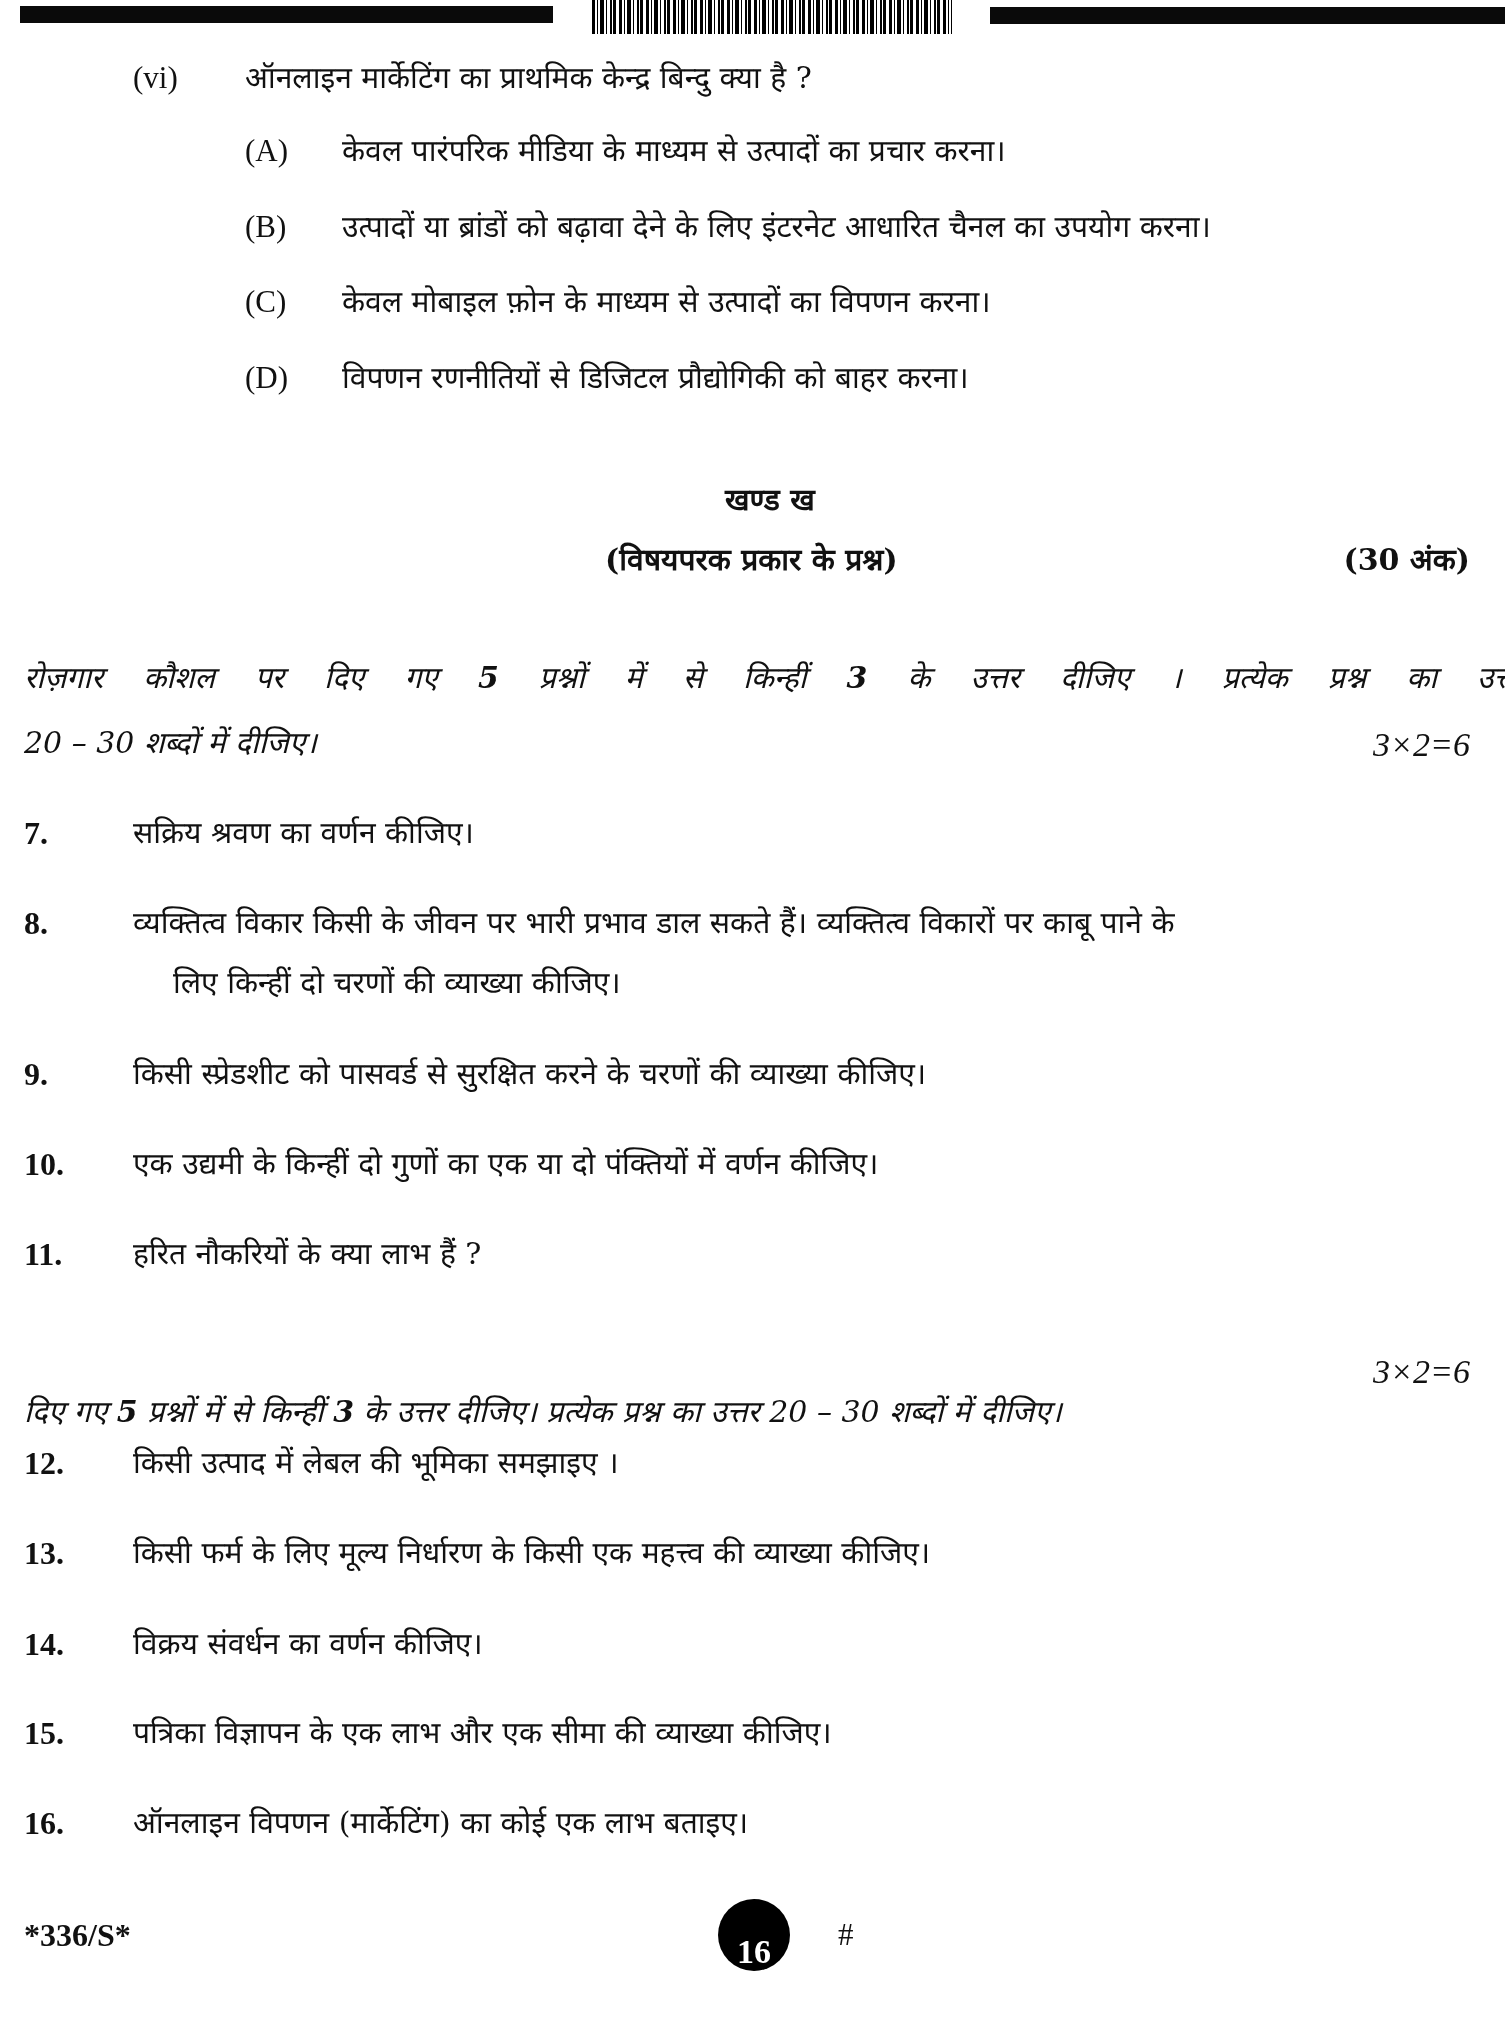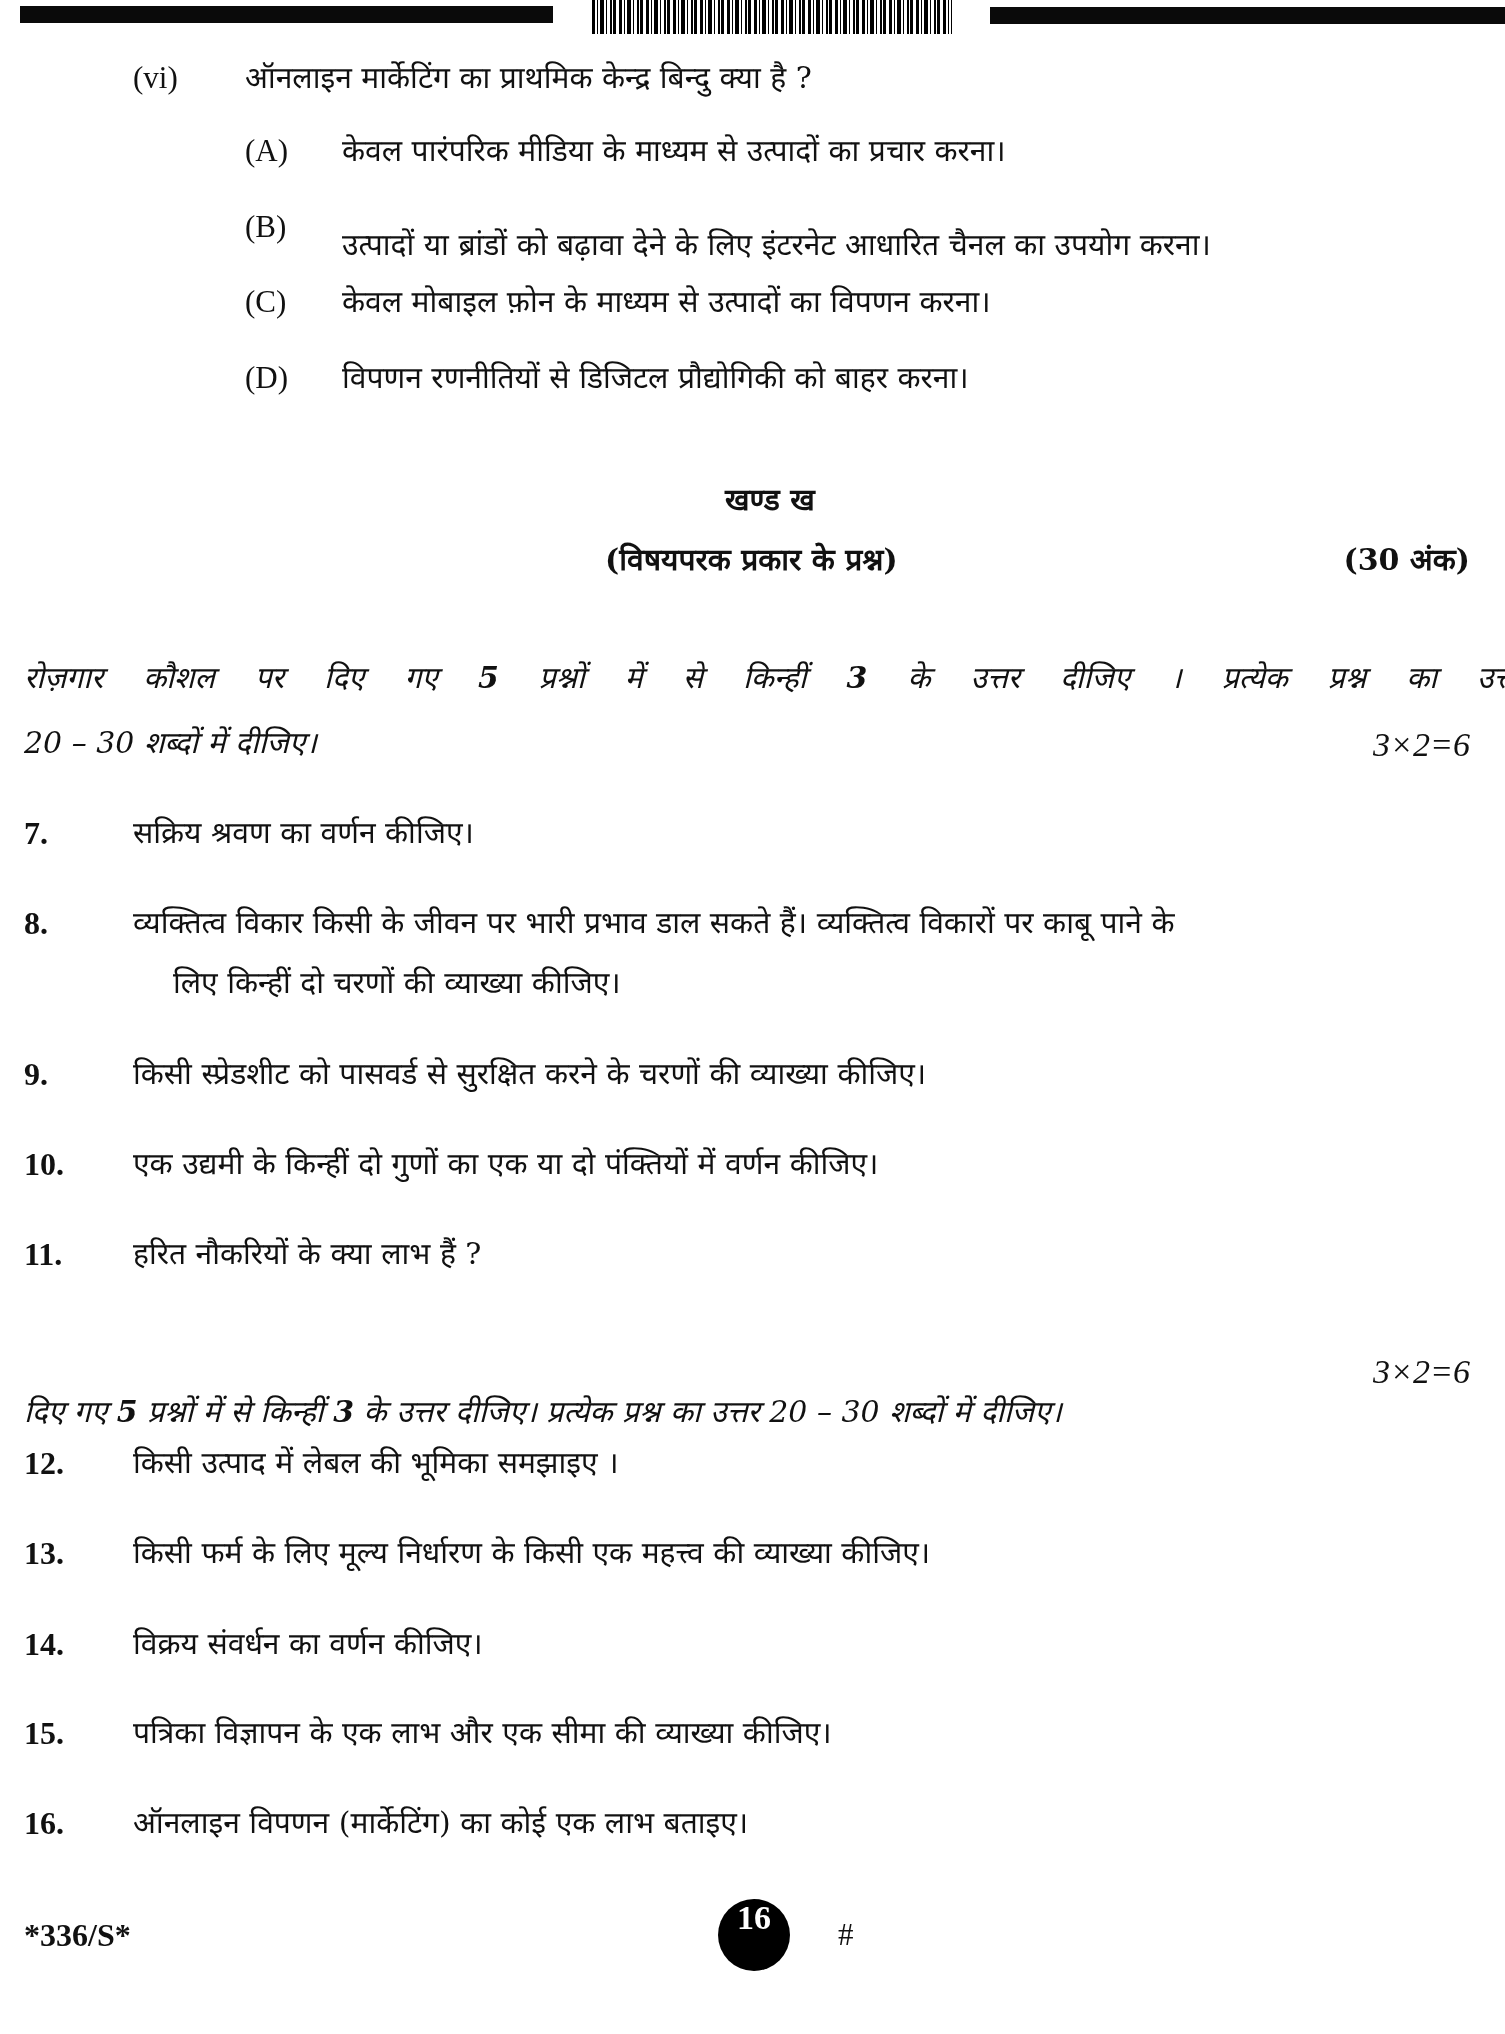--- a/index.html
+++ b/index.html
@@ -12,39 +12,39 @@
                #000 0 3px, #fff 3px 5px, #000 5px 6px, #fff 6px 8px,
                #000 8px 12px, #fff 12px 14px, #000 14px 15px, #fff 15px 18px,
                #000 18px 20px, #fff 20px 21px, #000 21px 24px, #fff 24px 27px); }
   .hi { font-size: 30px; line-height: 40px; }
   .lbl { font-family: "Liberation Serif", "DejaVu Serif", serif; font-size: 31px; line-height: 40px; }
   .qnum { font-family: "Liberation Serif", "DejaVu Serif", serif; font-weight: bold; font-size: 32px; line-height: 40px; }
   .bold { font-weight: bold; }
   .it { font-style: italic; gap: 40px; }
   .marks { font-family: "Liberation Serif", "DejaVu Serif", serif; font-style: italic; font-size: 34px; line-height: 40px; }
   .page-circle { position: absolute; left: 718px; top: 1899px; width: 72px; height: 72px; border-radius: 50%;
-                 background: #000; color: #fff; display: flex; align-items: flex-start; justify-content: center;
+                 background: #000; color: #fff; display: flex; align-items: flex-end; justify-content: center;
                  font-family: "Liberation Serif", serif; font-weight: bold; font-size: 34px; }
   .inst1 { display: flex; justify-content: space-between; width: 1370px; }
 </style>
 </head>
 <body>
 
 <div class="bar" style="left:20px; top:6px; width:533px; height:17px;"></div>
 <div class="barcode"></div>
 <div class="bar" style="left:990px; top:7px; width:515px; height:17px;"></div>
 
 <div class="abs lbl" style="left:133px; top:58px;">(vi)</div>
 <div class="abs hi" style="left:245px; top:58px;">ऑनलाइन मार्केटिंग का प्राथमिक केन्द्र बिन्दु क्या है ?</div>
 
 <div class="abs lbl" style="left:245px; top:131px;">(A)</div>
 <div class="abs hi" style="left:342px; top:131px;">केवल पारंपरिक मीडिया के माध्यम से उत्पादों का प्रचार करना।</div>
 
 <div class="abs lbl" style="left:245px; top:207px;">(B)</div>
-<div class="abs hi" style="left:342px; top:207px;margin-top:18px;">उत्पादों या ब्रांडों को बढ़ावा देने के लिए इंटरनेट आधारित चैनल का उपयोग करना।</div>
+<div class="abs hi" style="left:342px; top:207px;">उत्पादों या ब्रांडों को बढ़ावा देने के लिए इंटरनेट आधारित चैनल का उपयोग करना।</div>
 
 <div class="abs lbl" style="left:245px; top:282px;">(C)</div>
 <div class="abs hi" style="left:342px; top:282px;">केवल मोबाइल फ़ोन के माध्यम से उत्पादों का विपणन करना।</div>
 
 <div class="abs lbl" style="left:245px; top:358px;">(D)</div>
 <div class="abs hi" style="left:342px; top:358px;">विपणन रणनीतियों से डिजिटल प्रौद्योगिकी को बाहर करना।</div>
 
 <div class="abs hi bold" style="left:725px; top:480px;text-align:center;">खण्ड ख</div>
 <div class="abs hi bold" style="left:605px; top:540px;">(विषयपरक प्रकार के प्रश्न)</div>
 <div class="abs hi bold" style="right:35px; top:540px;">(30 अंक)</div>

